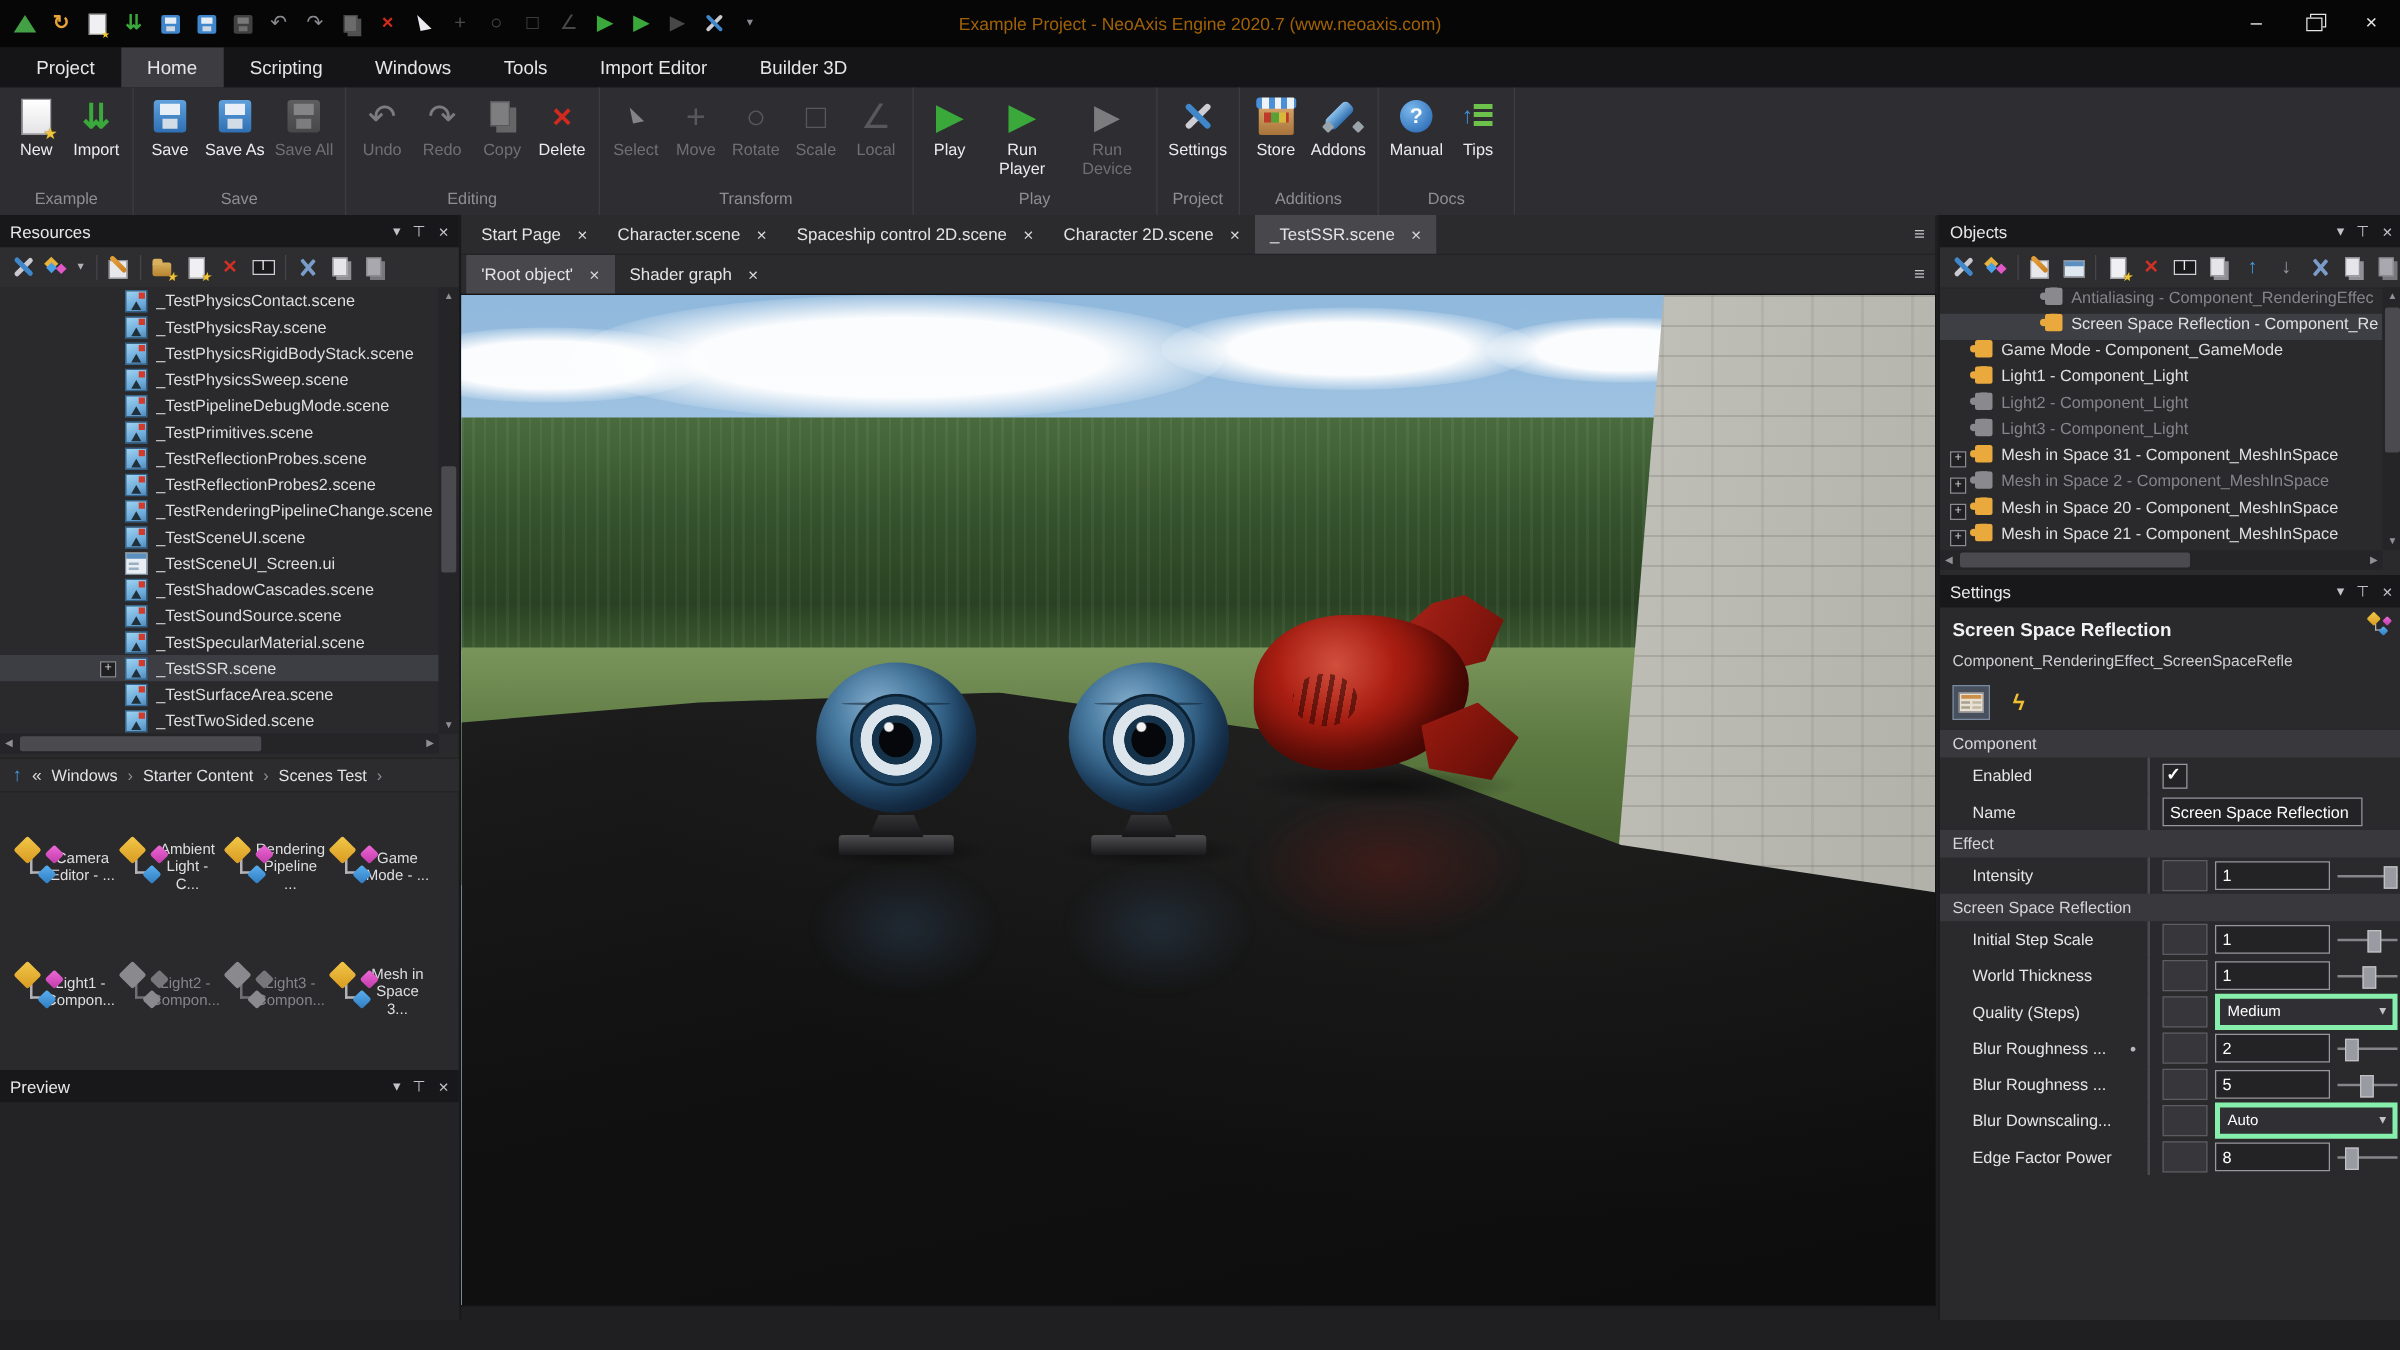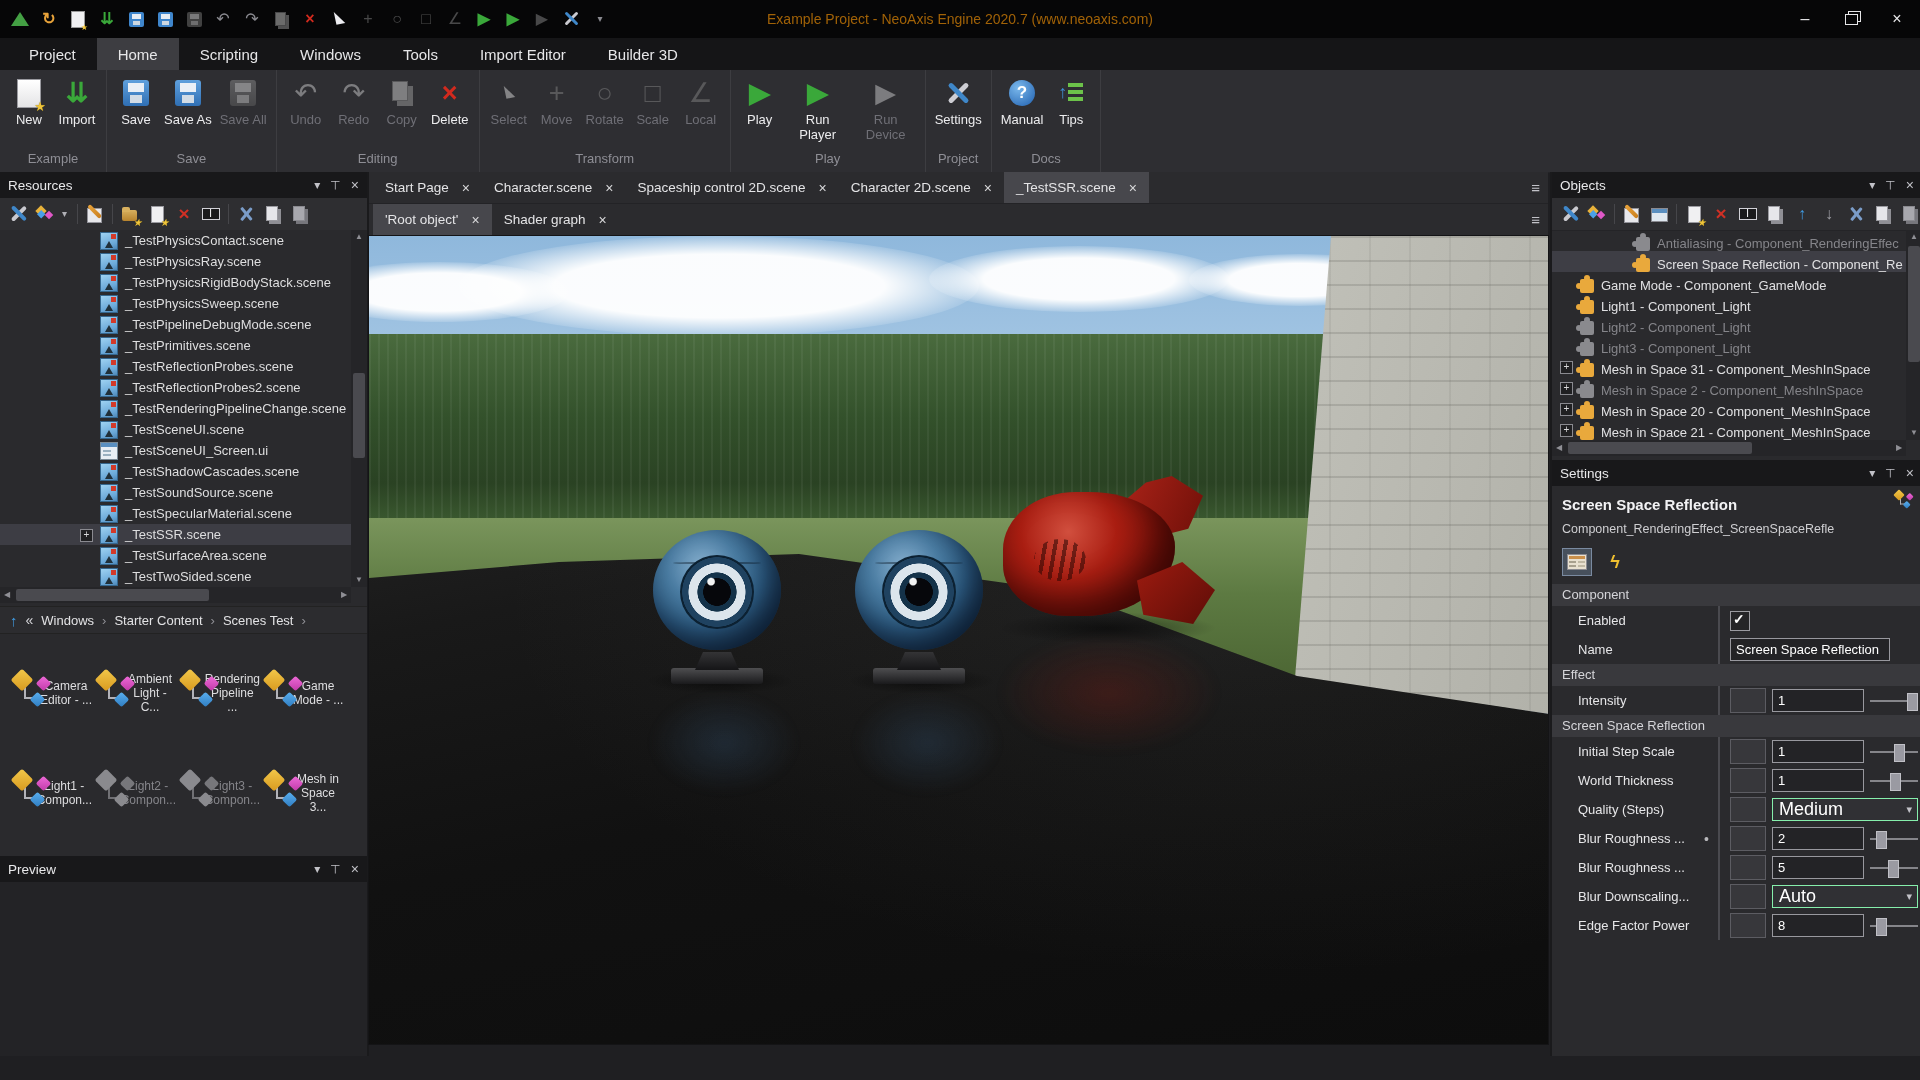--- a/index.html
+++ b/index.html
@@ -174,21 +174,21 @@
 .bot1{left:284px;top:294px}
 .bot2{left:486px;top:294px}
 .mech{position:absolute;left:628px;top:240px;width:218px;height:156px}
 .mech .fin{position:absolute;right:12px;top:0;width:92px;height:66px;background:linear-gradient(115deg,#b1251a,#6e0f08);clip-path:polygon(0 55%,38% 10%,66% 0,100% 30%,84% 80%,28% 100%)}
 .mech .body{position:absolute;left:6px;top:16px;width:172px;height:124px;border-radius:46% 54% 58% 42%/50% 48% 60% 44%;background:radial-gradient(circle at 38% 32%,#d14f3e 0%,#aa1e12 35%,#7d120a 65%,#4e0b06 95%);box-shadow:inset -16px -18px 32px rgba(25,0,0,.55)}
 .mech .body::after{content:"";position:absolute;left:18%;top:38%;width:30%;height:34%;background:repeating-linear-gradient(100deg,rgba(40,5,2,.55) 0 4px,rgba(0,0,0,0) 4px 10px);border-radius:50%}
 .mech .arm{position:absolute;right:0;bottom:8px;width:78px;height:62px;background:linear-gradient(135deg,#9e1b10,#5c0d07);clip-path:polygon(0 30%,58% 0,100% 45%,72% 100%,8% 85%)}
 
 .rightpanel{position:absolute;left:1550px;top:172px;width:370px;bottom:24px;background:#2a2a2d;border-left:2px solid #1a1a1c}
 .obj-tree{position:absolute;left:0;top:58px;right:16px;height:210px;overflow:hidden}
-.orow{position:relative;height:21px;display:flex;align-items:flex-end;font-size:13px;color:#e0e0e2;white-space:nowrap;overflow:hidden}
+.orow{position:relative;height:21px;display:flex;align-items:flex-start;font-size:13px;color:#e0e0e2;white-space:nowrap;overflow:hidden}
 .orow.sel{background:#3e3e45}
 .orow.muted,.trow.muted{color:#85858a}
 .orow .expb{left:8px}
 .ind1{padding-left:28px}
 .ind2{padding-left:84px}
 .puz{width:14px;height:14px;margin-right:7px;flex:0 0 14px;position:relative;background:#e9a93c;border-radius:2px}
 .puz::before{content:"";position:absolute;left:4px;top:-4px;width:6px;height:6px;border-radius:50%;background:#e9a93c}
 .puz::after{content:"";position:absolute;left:-4px;top:4px;width:6px;height:6px;border-radius:50%;background:#e9a93c}
 .puz.gray,.puz.gray::before,.puz.gray::after{background:#8a8a8e}
 
@@ -205,21 +205,21 @@
 .boltico{color:#f0c030;font-weight:bold;font-size:18px}
 .props{position:absolute;left:0;right:0;top:412px;bottom:0;overflow:hidden}
 .pgroup{height:22px;background:#39393d;color:#d5d5d9;font-size:13px;line-height:22px;padding-left:10px;margin-top:0}
 .prow{position:relative;height:29px;display:flex;align-items:center}
 .prow::before{content:"";position:absolute;left:166px;top:0;bottom:0;width:2px;background:#4a4a4f}
 .plabel{position:absolute;left:26px;right:210px;font-size:13px;color:#e6e6e8;white-space:nowrap;overflow:hidden}
 .pctrl{position:absolute;left:178px;right:4px;height:29px;display:flex;align-items:center;gap:6px}
 .defbtn{width:34px;height:23px;background:#37373b;border:1px solid #5c5c62;flex:0 0 34px}
 .pinput{width:86px;height:21px;background:#232326;border:1px solid #98989e;color:#fff;font-size:13px;padding:0 5px;line-height:21px;overflow:hidden;white-space:nowrap}
 .pinput.wide{width:148px}
-.pcombo{width:138px;height:21px;background:#303034;border:1px solid #86efac;color:#fff;font-size:18px;padding:0 18px 0 6px;line-height:21px;position:relative;overflow:hidden;white-space:nowrap}
+.pcombo{width:138px;height:21px;background:#303034;border:4px solid #86efac;color:#fff;font-size:12px;padding:0 18px 0 6px;line-height:21px;position:relative;overflow:hidden;white-space:nowrap}
 .pcombo::after{content:"▾";position:absolute;right:5px;top:0;color:#c2c2c8;font-size:11px;line-height:21px}
 .pslider{position:relative;width:48px;height:24px;flex:0 0 48px}
 .pslider::before{content:"";position:absolute;left:0;right:0;top:11px;height:2px;background:#85858a}
 .pslider .sthumb{position:absolute;top:4px;width:9px;height:16px;background:#9a9aa2;border:1px solid #c0c0c6;margin-left:-4px}
 .checkbox{width:18px;height:18px;background:#242427;border:1px solid #9a9aa0;position:relative}
 .checkbox.checked::before{content:"✓";position:absolute;left:2px;top:-1px;color:#fff;font-size:14px;font-weight:bold}
 .moddot{position:absolute;left:152px;color:#b8b8bc;font-size:14px}
 
 .statusbar{position:absolute;left:0;right:0;bottom:0;height:24px;background:#2c2c2f;display:flex;align-items:center;gap:27px;padding-left:27px;font-size:13px;color:#d5d5d8;border-top:1px solid #1a1a1c}
 </style>
@@ -397,20 +397,37 @@
     <div class="rgrp">
       <div class="rbtns">
         <div class="rbtn">
             <span class="ric">
               <span class="wrenchic"></span>
             </span>
             <span class="rlbl">Settings</span>
           </div>
       </div>
       <div class="rgname">Project</div>
+    </div>
+    <div class="rgrp">
+      <div class="rbtns">
+        <div class="rbtn">
+            <span class="ric">
+              <span class="storeic"></span>
+            </span>
+            <span class="rlbl">Store</span>
+          </div>
+        <div class="rbtn">
+            <span class="ric">
+              <span class="addonic"></span>
+            </span>
+            <span class="rlbl">Addons</span>
+          </div>
+      </div>
+      <div class="rgname">Additions</div>
     </div>
     <div class="rgrp">
       <div class="rbtns">
         <div class="rbtn">
             <span class="ric">
               <span class="manualic">?</span>
             </span>
             <span class="rlbl">Manual</span>
           </div>
         <div class="rbtn">

